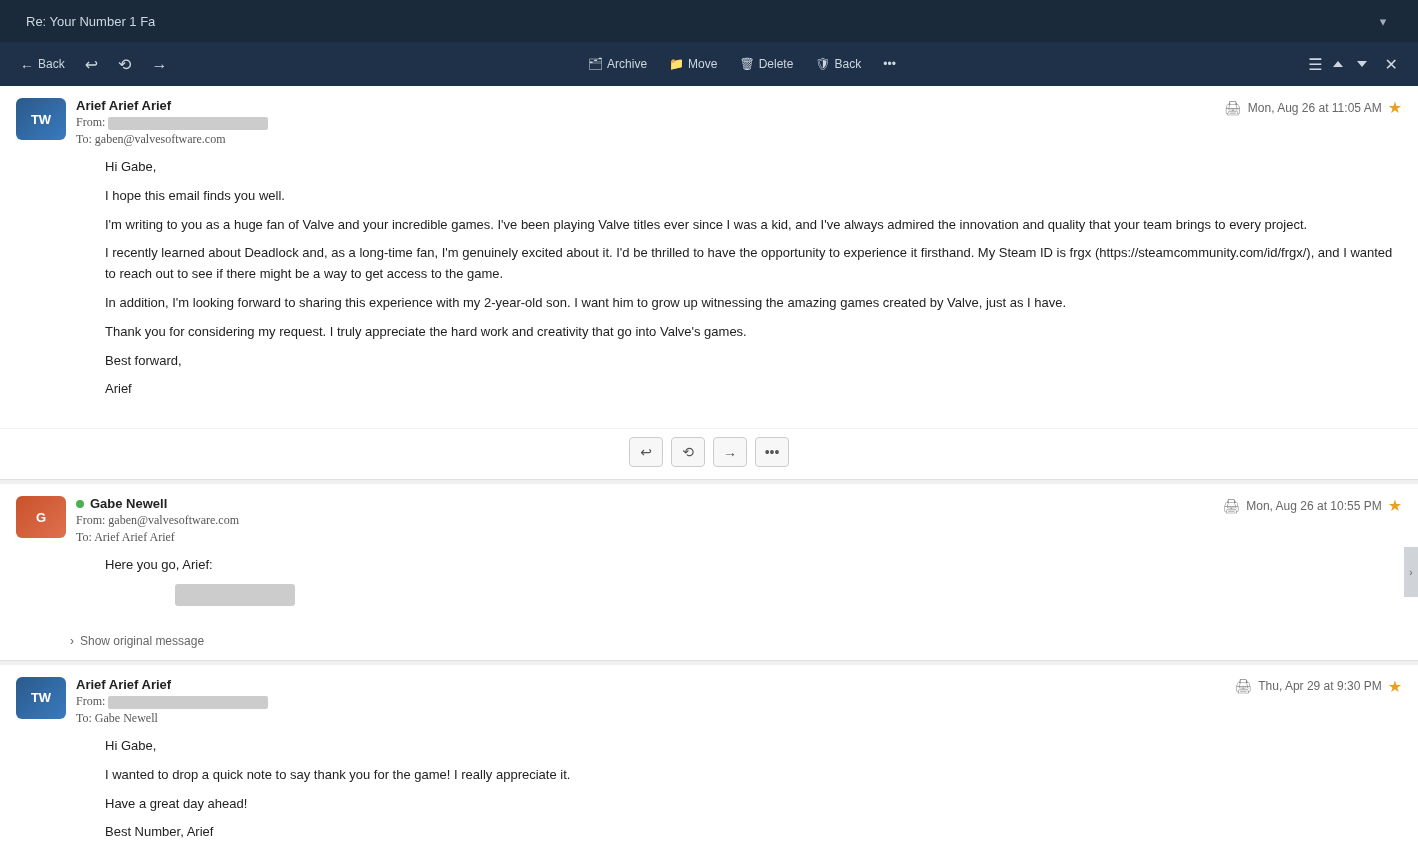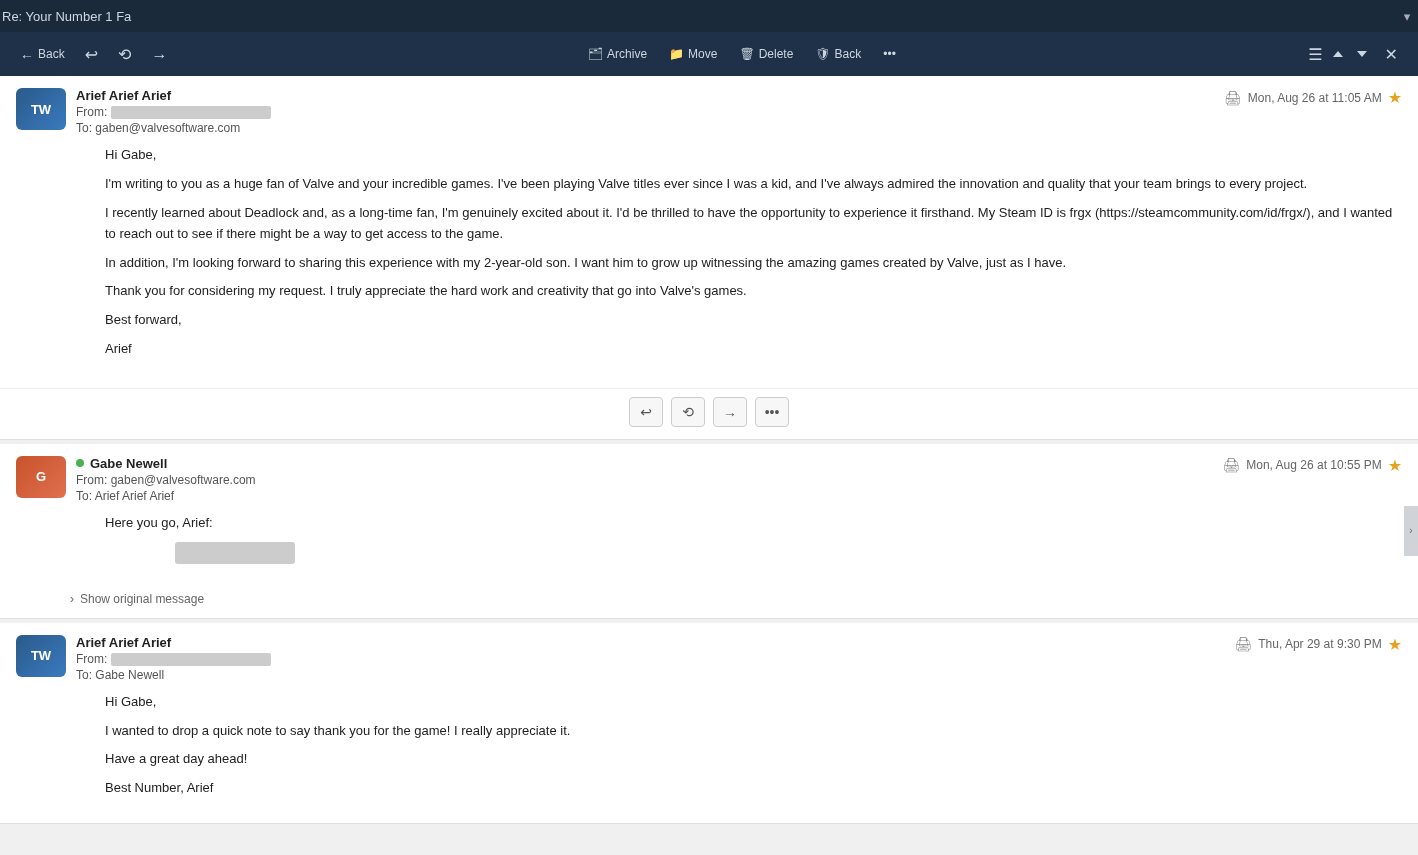--- a/index.html
+++ b/index.html
@@ -2,24 +2,24 @@
 <html><head>
   <meta charset="utf-8">
   <style>
     * { box-sizing: border-box; margin: 0; padding: 0; }
     body { font-family: Arial, sans-serif; font-size: 13px; background: #f0f0f0; color: #222; height: 855px; overflow: hidden; display: flex; flex-direction: column; }
 
     
     .title-bar {
       background: #1a2a3a;
       color: #cdd6e0;
-      height: 32px;
+      height: 42px;
       display: flex;
       align-items: center;
-      padding: 0 2px;
+      padding: 0 26px;
       font-size: 13px;
       flex-shrink: 0;
     }
     .title-bar-text { flex: 1; }
     .title-bar-chevron {
       width: 18px; height: 18px;
       display: flex; align-items: center; justify-content: center;
       cursor: pointer; color: #aab;
     }
 
@@ -70,21 +70,21 @@
       border-radius: 6px;
       flex-shrink: 0;
       display: flex; align-items: center; justify-content: center;
       font-weight: bold; font-size: 13px; color: #fff;
       overflow: hidden;
     }
     .avatar-tw { background: linear-gradient(135deg, #2a5a8a, #3a7abf); }
     .avatar-g { background: linear-gradient(135deg, #c8522a, #e07050); }
     .email-meta { flex: 1; }
     .sender-name { font-weight: bold; font-size: 13px; color: #222; }
-    .sender-detail { font-size: 12px; color: #555; margin-top: 2px; }
+    .sender-detail { font-size: 12px; color: #555; margin-top: 2px; font-family: Liberation Serif, serif; }
     .email-time-area { display: flex; align-items: center; gap: 6px; color: #666; font-size: 12px; }
     .star { color: #e8a020; font-size: 16px; cursor: pointer; }
     .print-icon { color: #888; font-size: 14px; cursor: pointer; }
     .green-dot { width: 8px; height: 8px; border-radius: 50%; background: #4caf50; flex-shrink: 0; }
 
     .email-body { padding: 4px 16px 16px 70px; font-size: 13px; line-height: 1.6; color: #222; margin-left: 35px; }
     .email-body p { margin-bottom: 8px; }
 
     
     .reply-toolbar {
@@ -204,20 +204,21 @@
         </div>
       </div>
       <div class="email-time-area">
         <span class="print-icon">🖨</span>
         <span>Mon, Aug 26 at 11:05 AM</span>
         <span class="star">★</span>
       </div>
     </div>
     <div class="email-body">
       <p>Hi Gabe,</p>
+      <p>I hope this email finds you well.</p>
       <p>I'm writing to you as a huge fan of Valve and your incredible games. I've been playing Valve titles ever since I was a kid, and I've always admired the innovation and quality that your team brings to every project.</p>
       <p>I recently learned about Deadlock and, as a long-time fan, I'm genuinely excited about it. I'd be thrilled to have the opportunity to experience it firsthand. My Steam ID is frgx (https://steamcommunity.com/id/frgx/), and I wanted to reach out to see if there might be a way to get access to the game.</p>
       <p>In addition, I'm looking forward to sharing this experience with my 2-year-old son. I want him to grow up witnessing the amazing games created by Valve, just as I have.</p>
       <p>Thank you for considering my request. I truly appreciate the hard work and creativity that go into Valve's games.</p>
       <p>Best forward,</p>
       <p>Arief</p>
     </div>
     <div class="reply-toolbar">
       <button class="reply-btn">↩</button>
       <button class="reply-btn">⟲</button>

